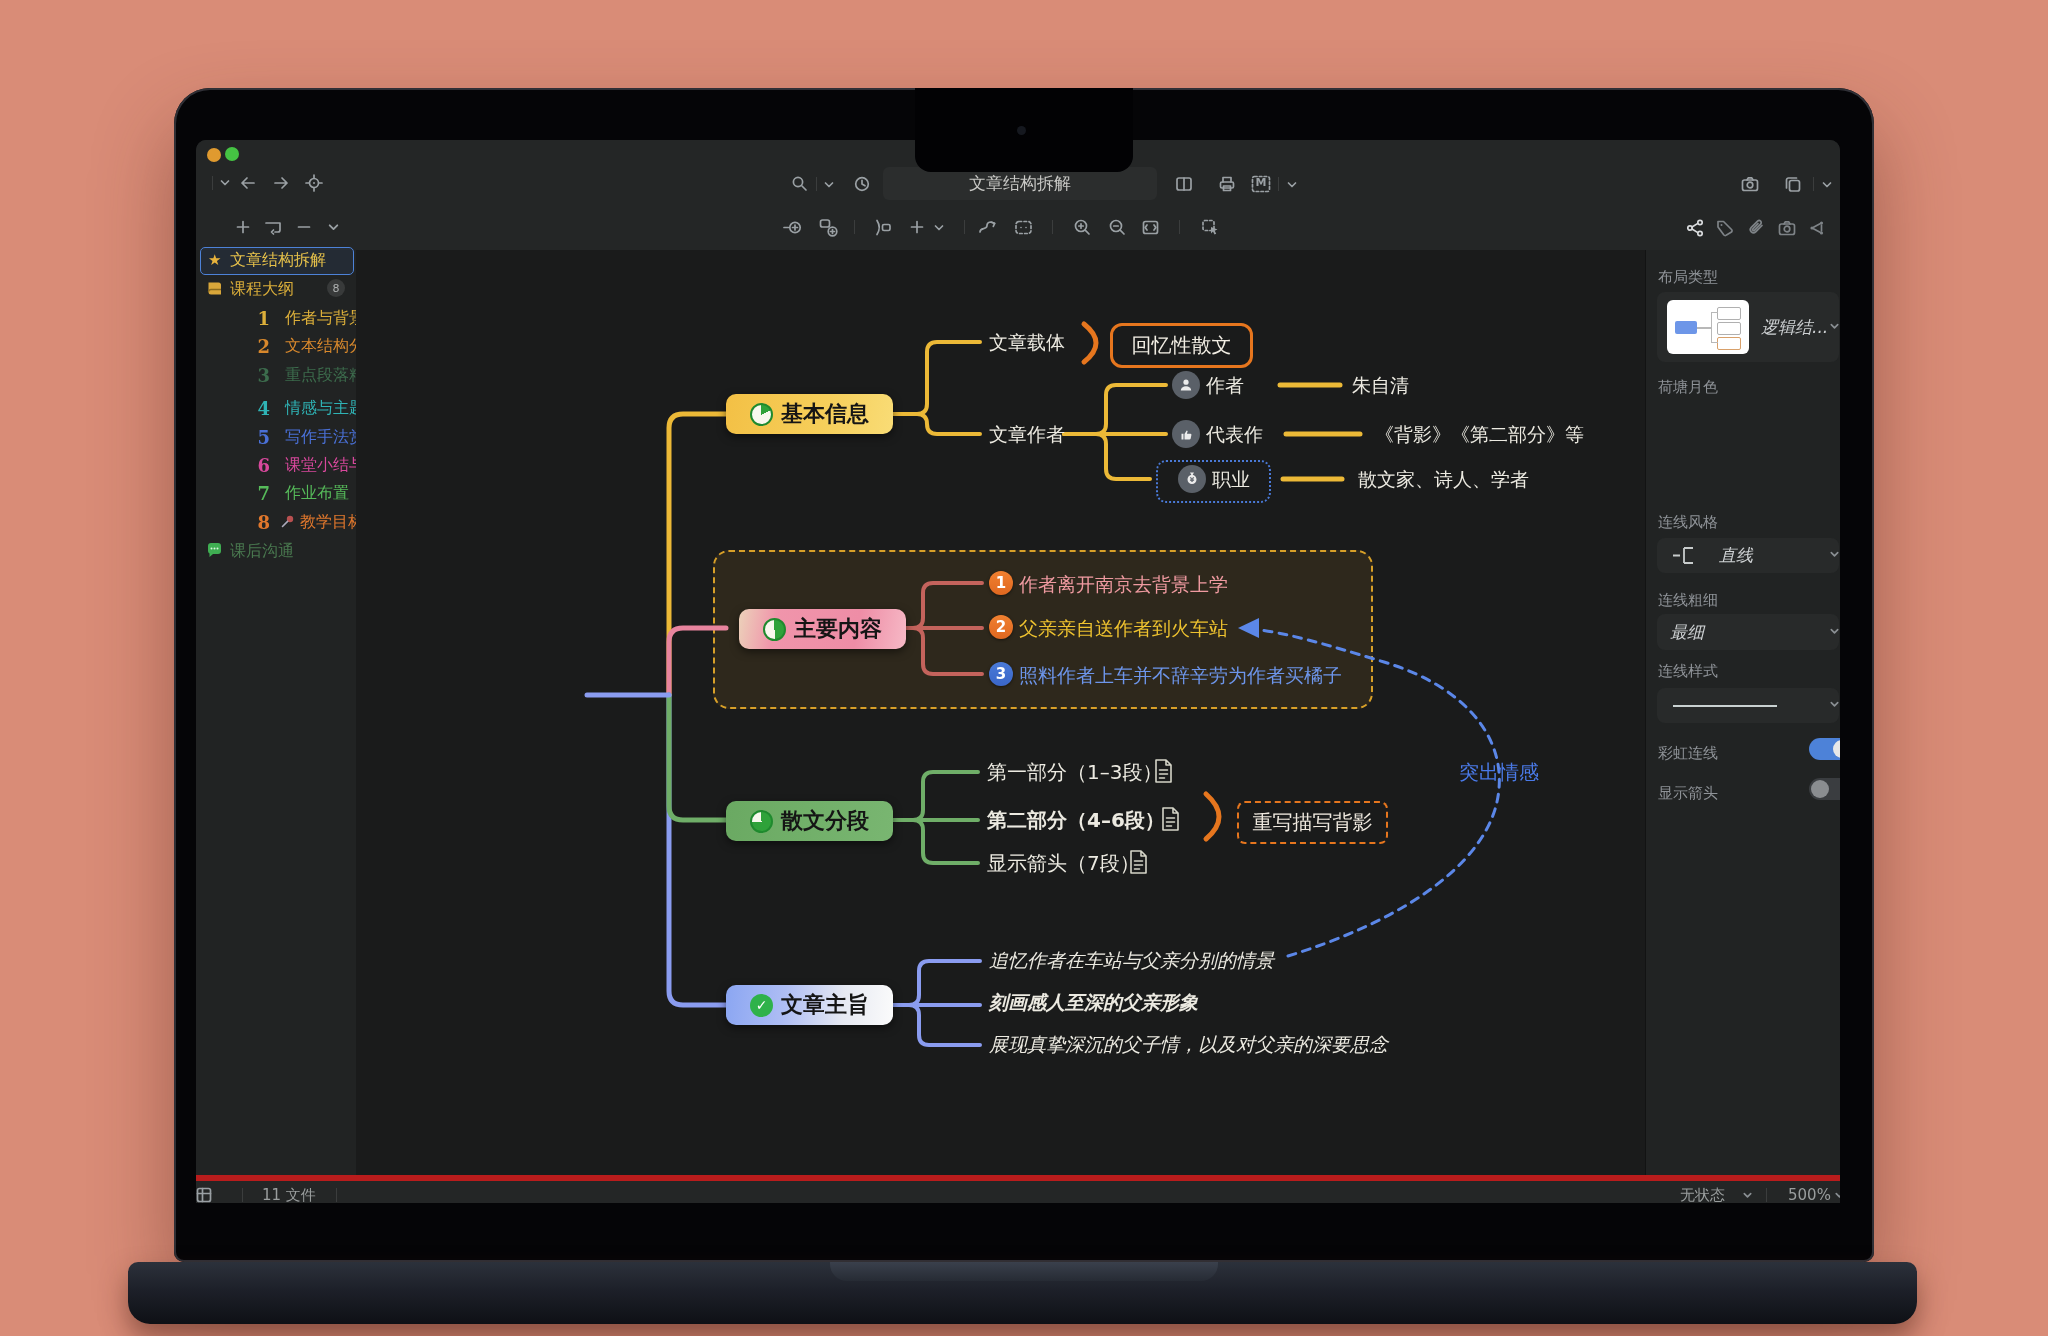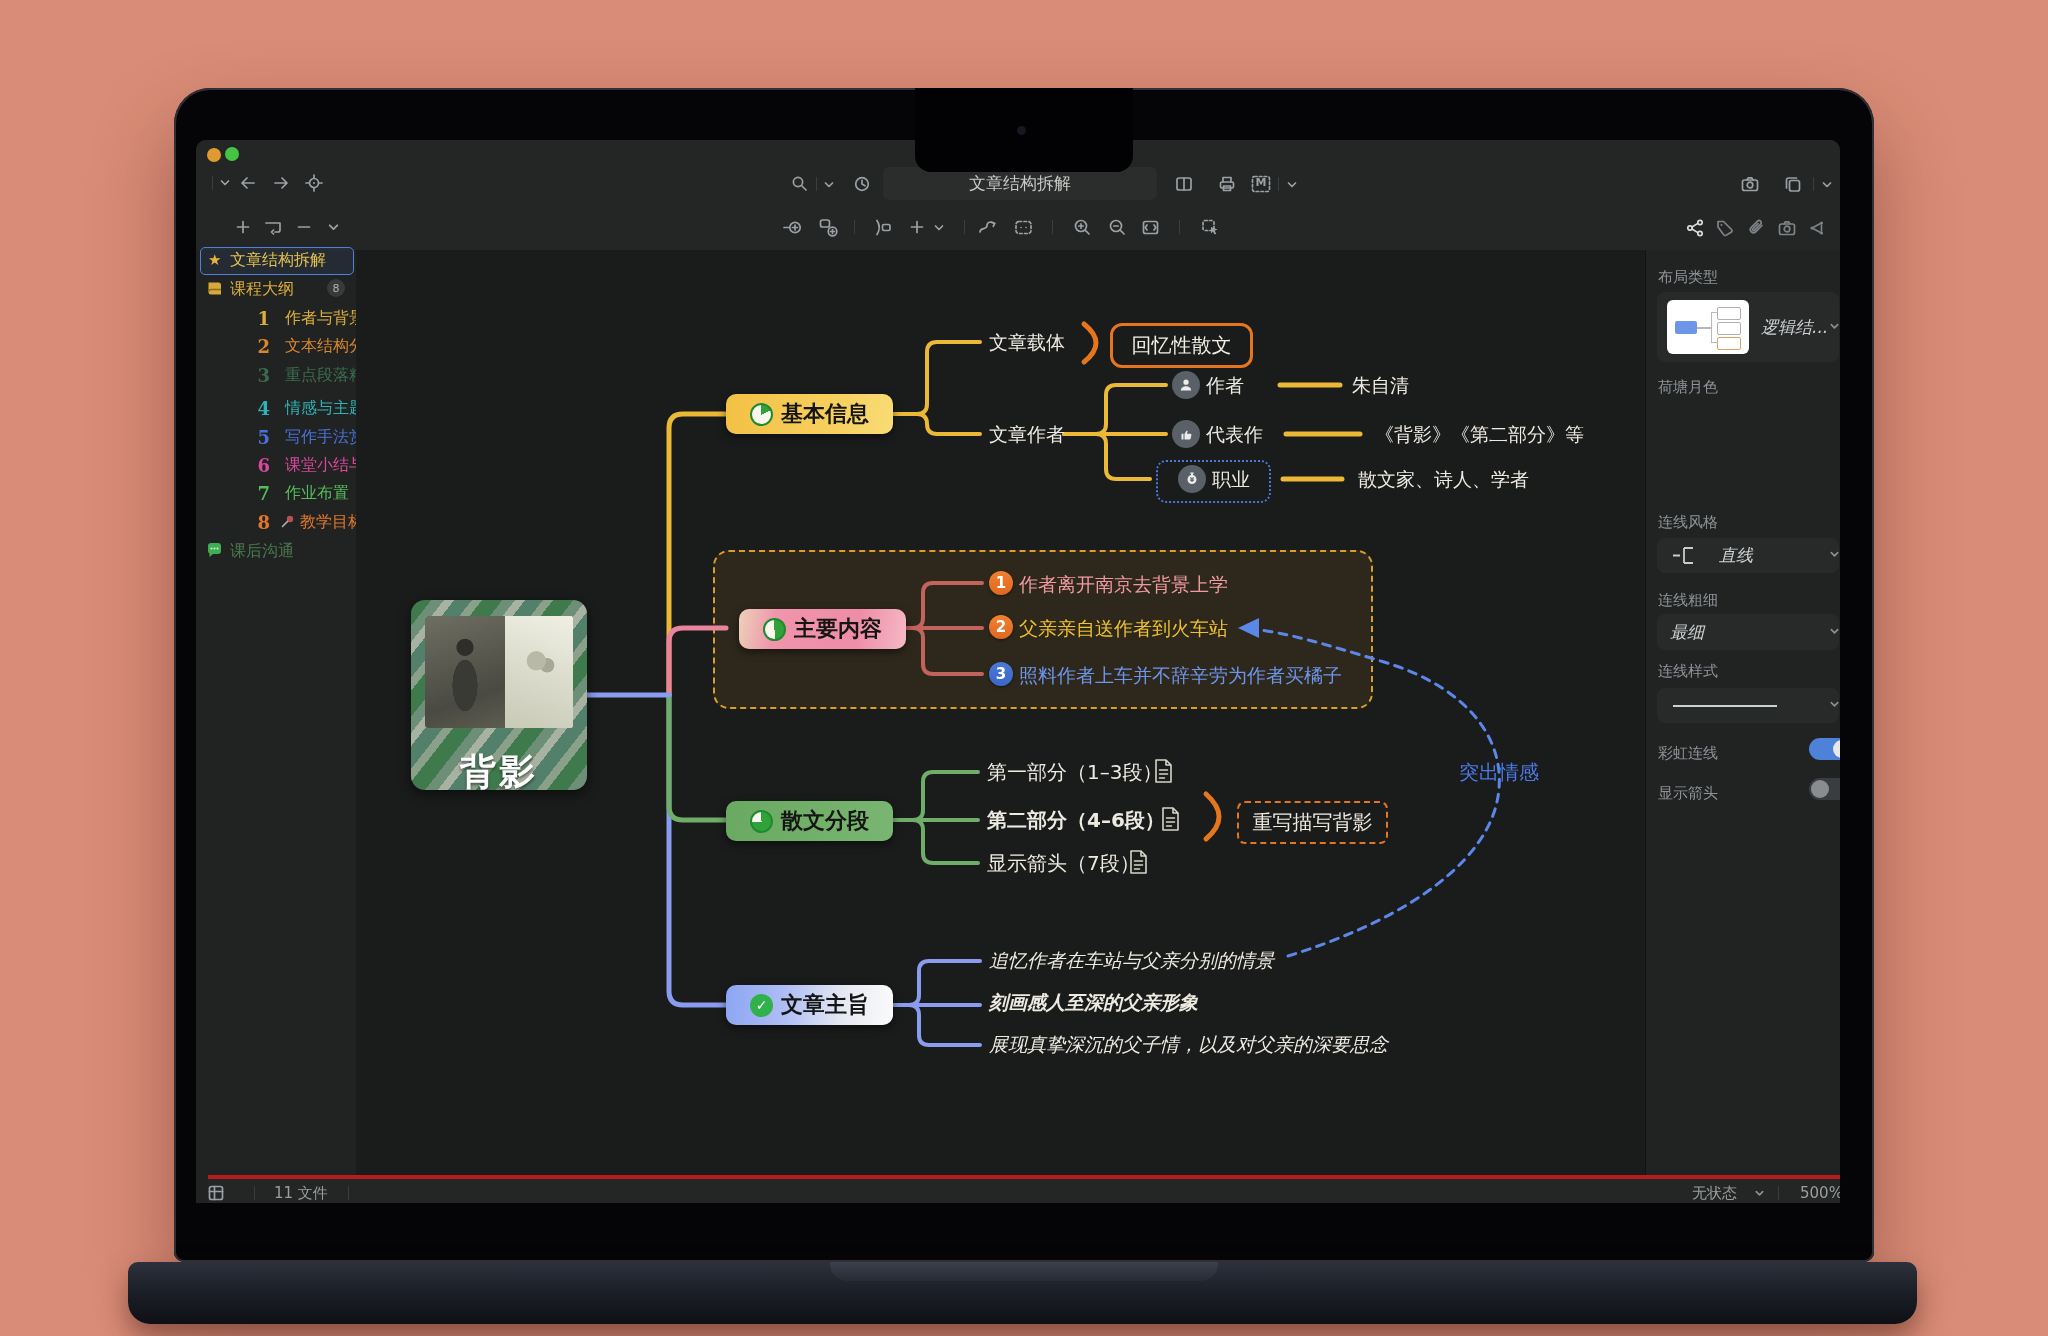--- a/index.html
+++ b/index.html
@@ -15,21 +15,21 @@
         background:linear-gradient(#2c313b 0%,#1d2029 45%,#0e1015 100%);border-radius:10px 10px 22px 22px;
         box-shadow:0 14px 26px rgba(80,35,25,.5);}
   .groove{position:absolute;left:702px;top:0;width:388px;height:19px;background:linear-gradient(#3a404c,#262b34);border-radius:0 0 17px 17px;}
   
   .app{position:absolute;left:22px;top:52px;width:1644px;height:1063px;background:#212323;border-radius:10px 10px 0 0;overflow:hidden;}
   .titlebar{position:absolute;left:0;top:0;width:1644px;height:65px;background:#242626;}
   .toolbar{position:absolute;left:0;top:65px;width:1644px;height:45px;background:#242626;border-bottom:1px solid #121313;}
   .sidebar{position:absolute;left:0;top:110px;width:160px;height:925px;background:#212323;border-right:1px solid #121313;}
   .canvas{position:absolute;left:160px;top:110px;width:1289px;height:925px;background:#1a1b1b;}
   .panel{position:absolute;left:1449px;top:110px;width:195px;height:925px;background:#212323;border-left:1px solid #121313;}
-  .statusbar{position:absolute;left:12px;top:1035px;width:1644px;height:28px;background:#242626;border-top:4px solid #b91c1c;}
+  .statusbar{position:absolute;left:0;top:1035px;width:1644px;height:28px;background:#242626;border-top:6px solid #b91c1c;}
   .dot{position:absolute;width:14px;height:14px;border-radius:50%;}
   .tbox{position:absolute;left:687px;top:27px;width:274px;height:33px;background:#2b2d2d;border-radius:6px;
         color:#c9c9c6;font-size:17px;display:flex;align-items:center;justify-content:center;}
   .sep{position:absolute;width:1px;height:14px;background:#3b3d3d;}
   .ic svg{display:block;stroke:#9aa0a4;fill:none;stroke-width:1.7;stroke-linecap:round;stroke-linejoin:round;}
   .ic.dim svg{stroke:#7e8387;}
   .pill{position:absolute;left:1481px;top:73px;width:36px;height:30px;background:#3e4144;border-radius:7px;}
   
   .srow{position:absolute;height:24px;font-size:16px;white-space:nowrap;display:flex;align-items:center;}
   .snum{font-weight:bold;font-size:18px;width:16px;text-align:right;margin-right:8px;font-family:"DejaVu Serif","Liberation Serif",serif;}
@@ -404,27 +404,20 @@
           <path d="M1206 794 Q1232 817 1206 839" stroke="#e6761e" stroke-width="5"></path>
 
           <path d="M893 1005 L909 1005 Q919 1005 919 995 L919 971 Q919 961 929 961 L980 961" stroke="#8a9cf0" stroke-width="4"></path>
           <path d="M893 1005 L980 1005" stroke="#8a9cf0" stroke-width="4"></path>
           <path d="M893 1005 L909 1005 Q919 1005 919 1015 L919 1035 Q919 1045 929 1045 L980 1045" stroke="#8a9cf0" stroke-width="4"></path>
 
           <path d="M1288 956 C1392 924 1478 872 1496 806 C1512 744 1470 688 1384 662 C1322 643 1286 633 1254 629" stroke="#5b87e8" stroke-width="3" stroke-dasharray="8 7"></path>
           <polygon points="1238,628 1259,618 1259,638" fill="#5b87e8"></polygon>
         </svg>
 
-        <div class="root">
-          <div class="photo">
-              <div class="photoL"></div>
-              <div class="photoR"></div>
-            </div>
-          <div class="rootlabel">背影</div>
-        </div>
 
         <div class="node" style="left:370px;top:144px;background:linear-gradient(100deg,#f3c045,#f6cf5b 60%,#f9dc76);">
           <span class="pie" style="background:conic-gradient(#2fa23a 0 18%,#f8f8ee 18% 100%);"></span>
           <span>基本信息</span>
         </div>
         <div class="cvt" style="left:633px;top:80px;">文章载体</div>
         <div class="callout1">
             <span>回忆性散文</span>
           </div>
         <div class="cvt" style="left:633px;top:172px;">文章作者</div>

